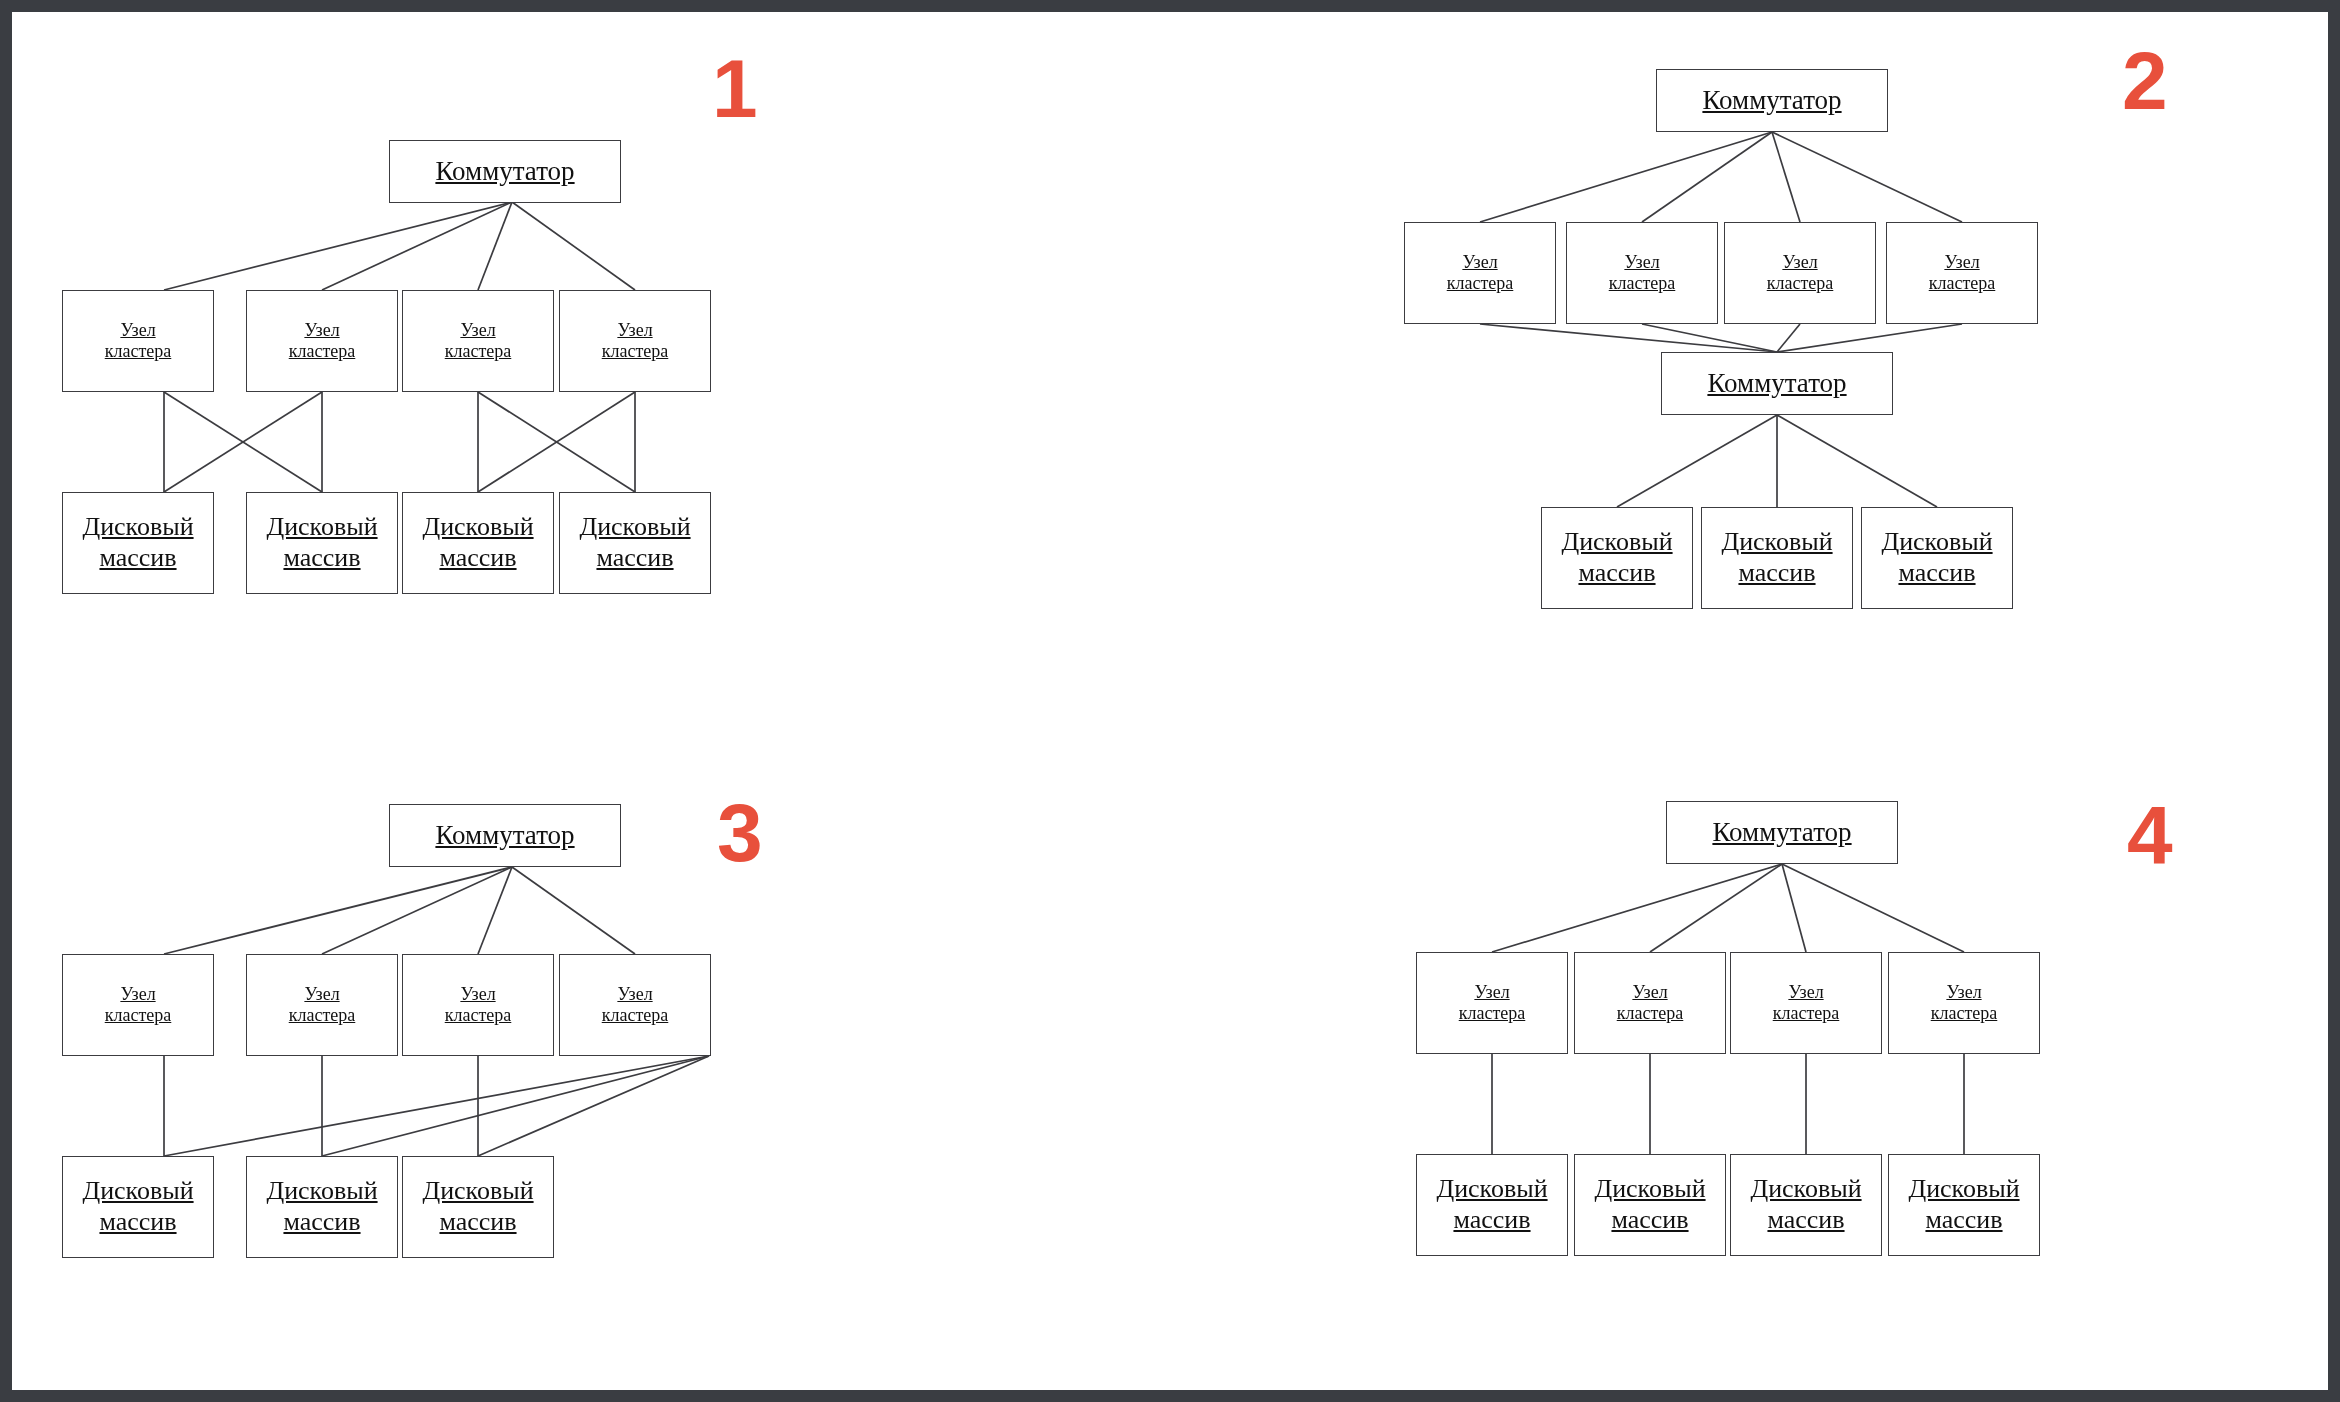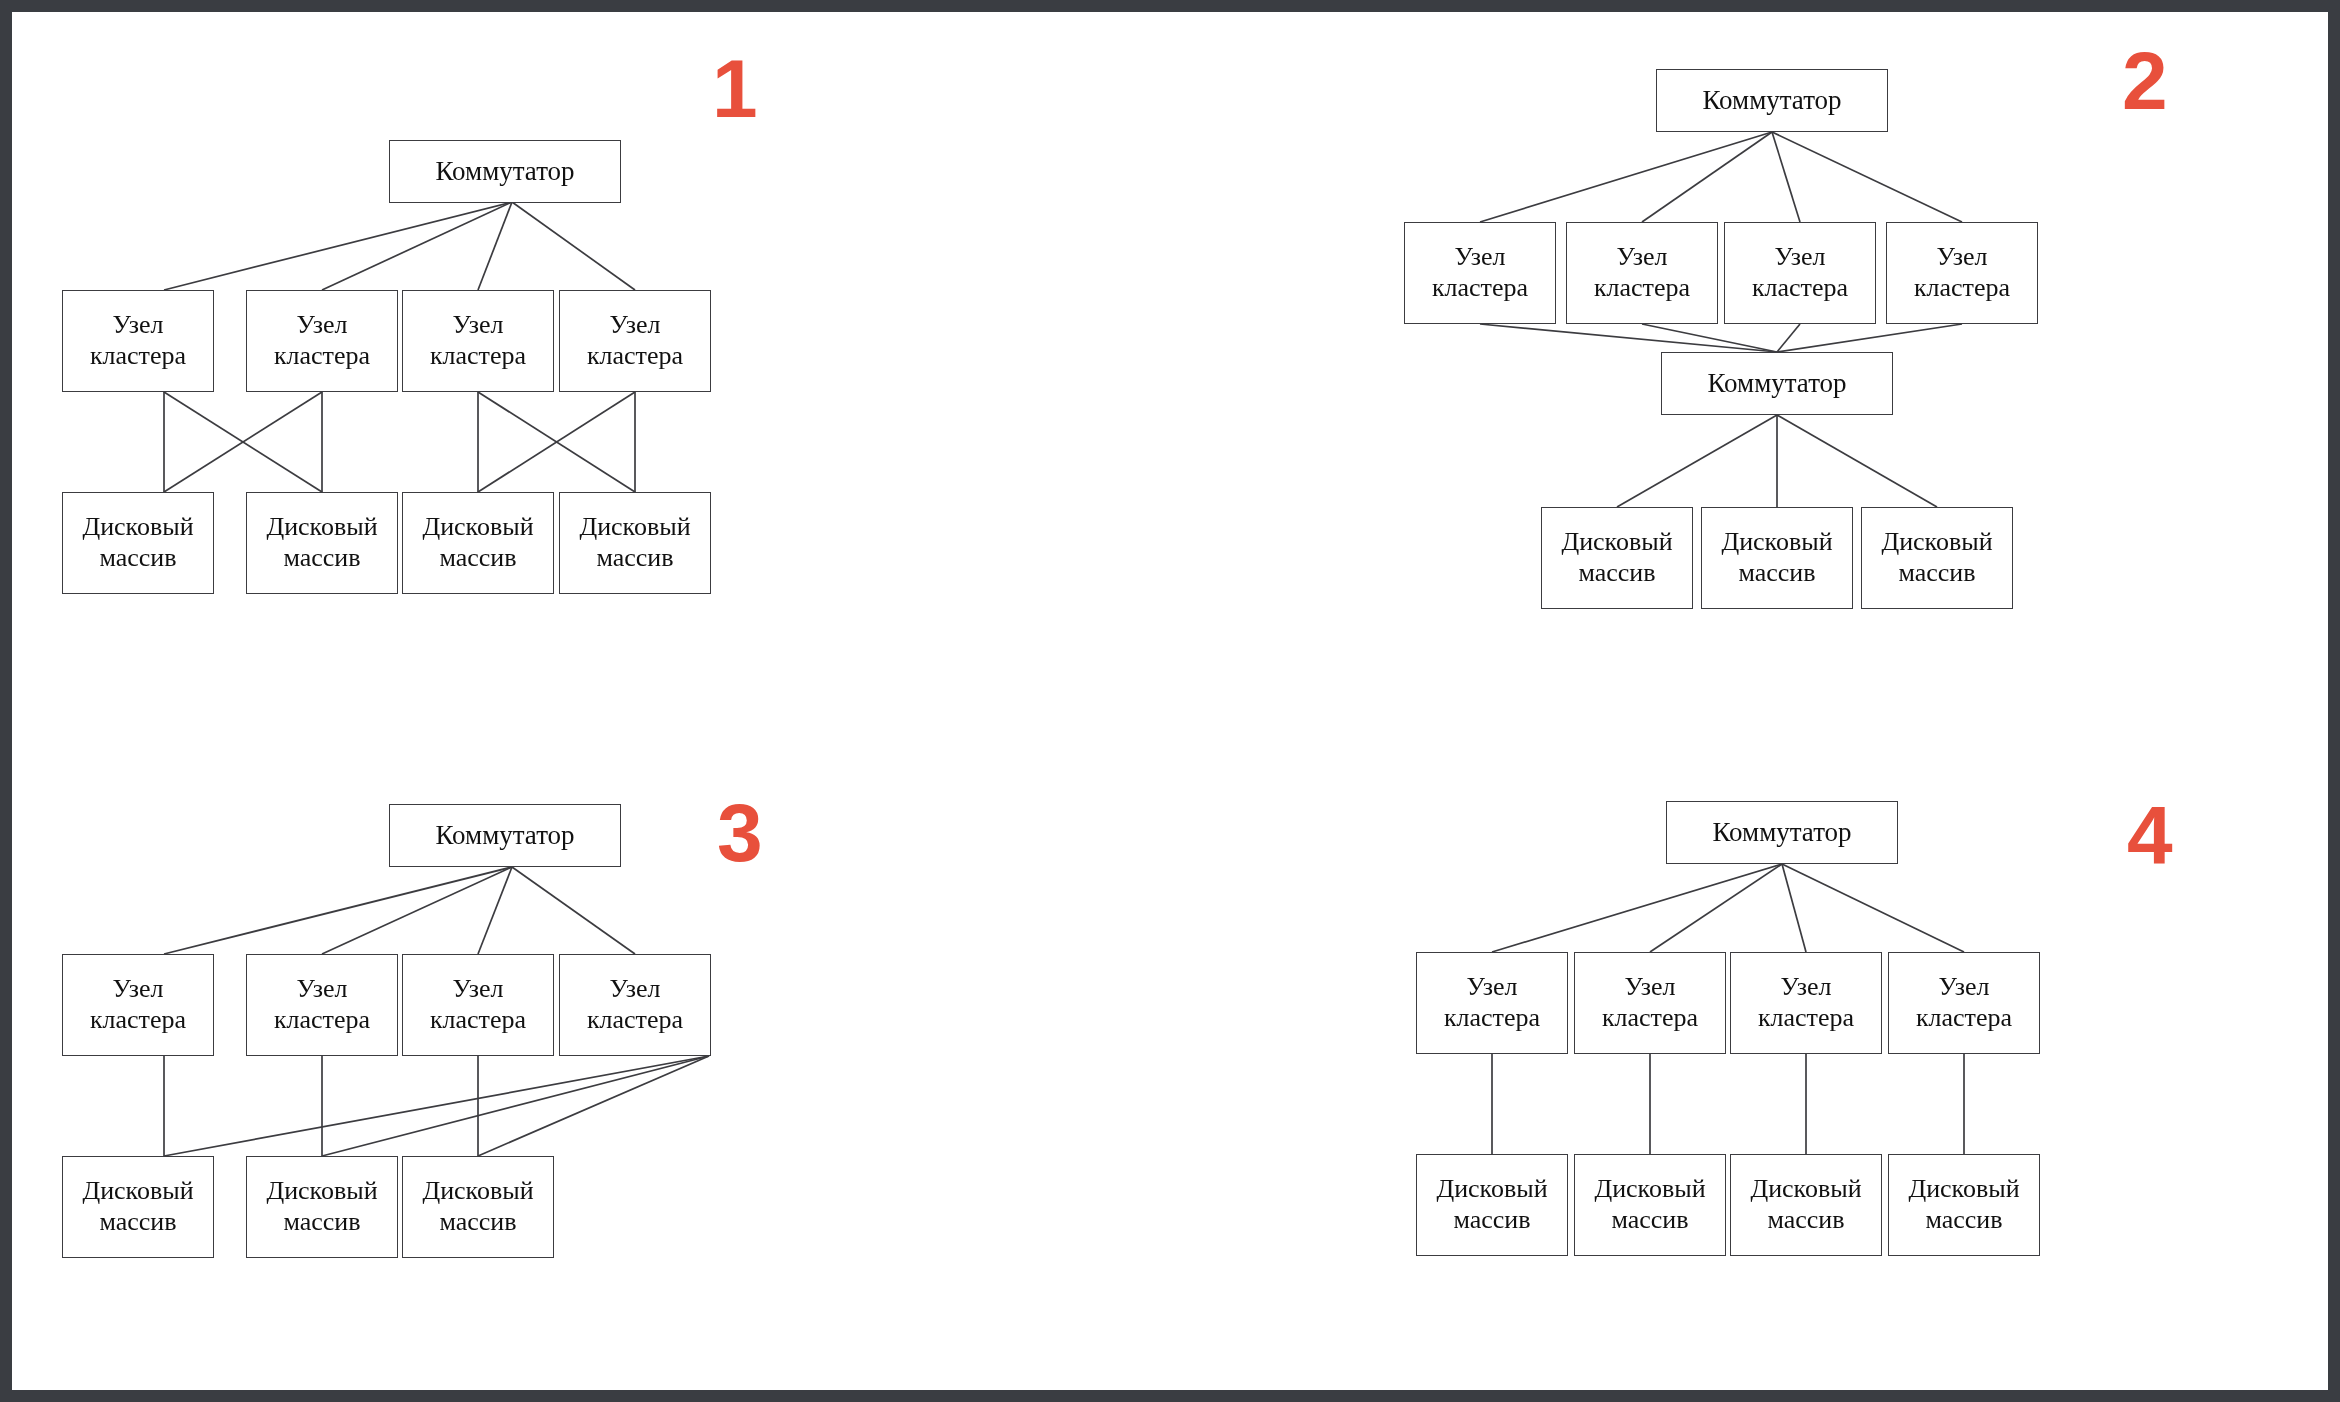--- a/index.html
+++ b/index.html
@@ -4,23 +4,23 @@
 <style>
   html,body{margin:0;padding:0;background:#3a3d42;}
   body{width:2340px;height:1402px;font-family:"Liberation Serif",serif;}
   #page{position:absolute;left:12px;top:12px;width:2316px;height:1378px;background:#ffffff;overflow:hidden;}
   .quad{position:absolute;}
   .num{position:absolute;font-family:"Liberation Sans",sans-serif;font-weight:700;
        font-size:82px;line-height:82px;color:#e8503c;user-select:none;}
   svg.wires{position:absolute;left:0;top:0;overflow:visible;pointer-events:none;}
   .box{position:absolute;box-sizing:border-box;border:1.6px solid #3c3c40;background:#fff;
        display:flex;flex-direction:column;align-items:center;justify-content:center;
-       text-align:center;color:#111;line-height:1.18;}
+       text-align:center;color:#111;line-height:1.18;text-decoration:underline;}
   .box.sw{font-size:27px;}
-  .box.nd{font-size:26px;}
+  .box.nd{font-size:18px;}
   .box.da{font-size:26px;}
   .box span{display:block;white-space:nowrap;}
 </style>
 </head>
 <body>
 
 <div id="page">
 
   <div class="quad" id="q1" style="left:0px;top:0px;width:1100px;height:690px;">
 

